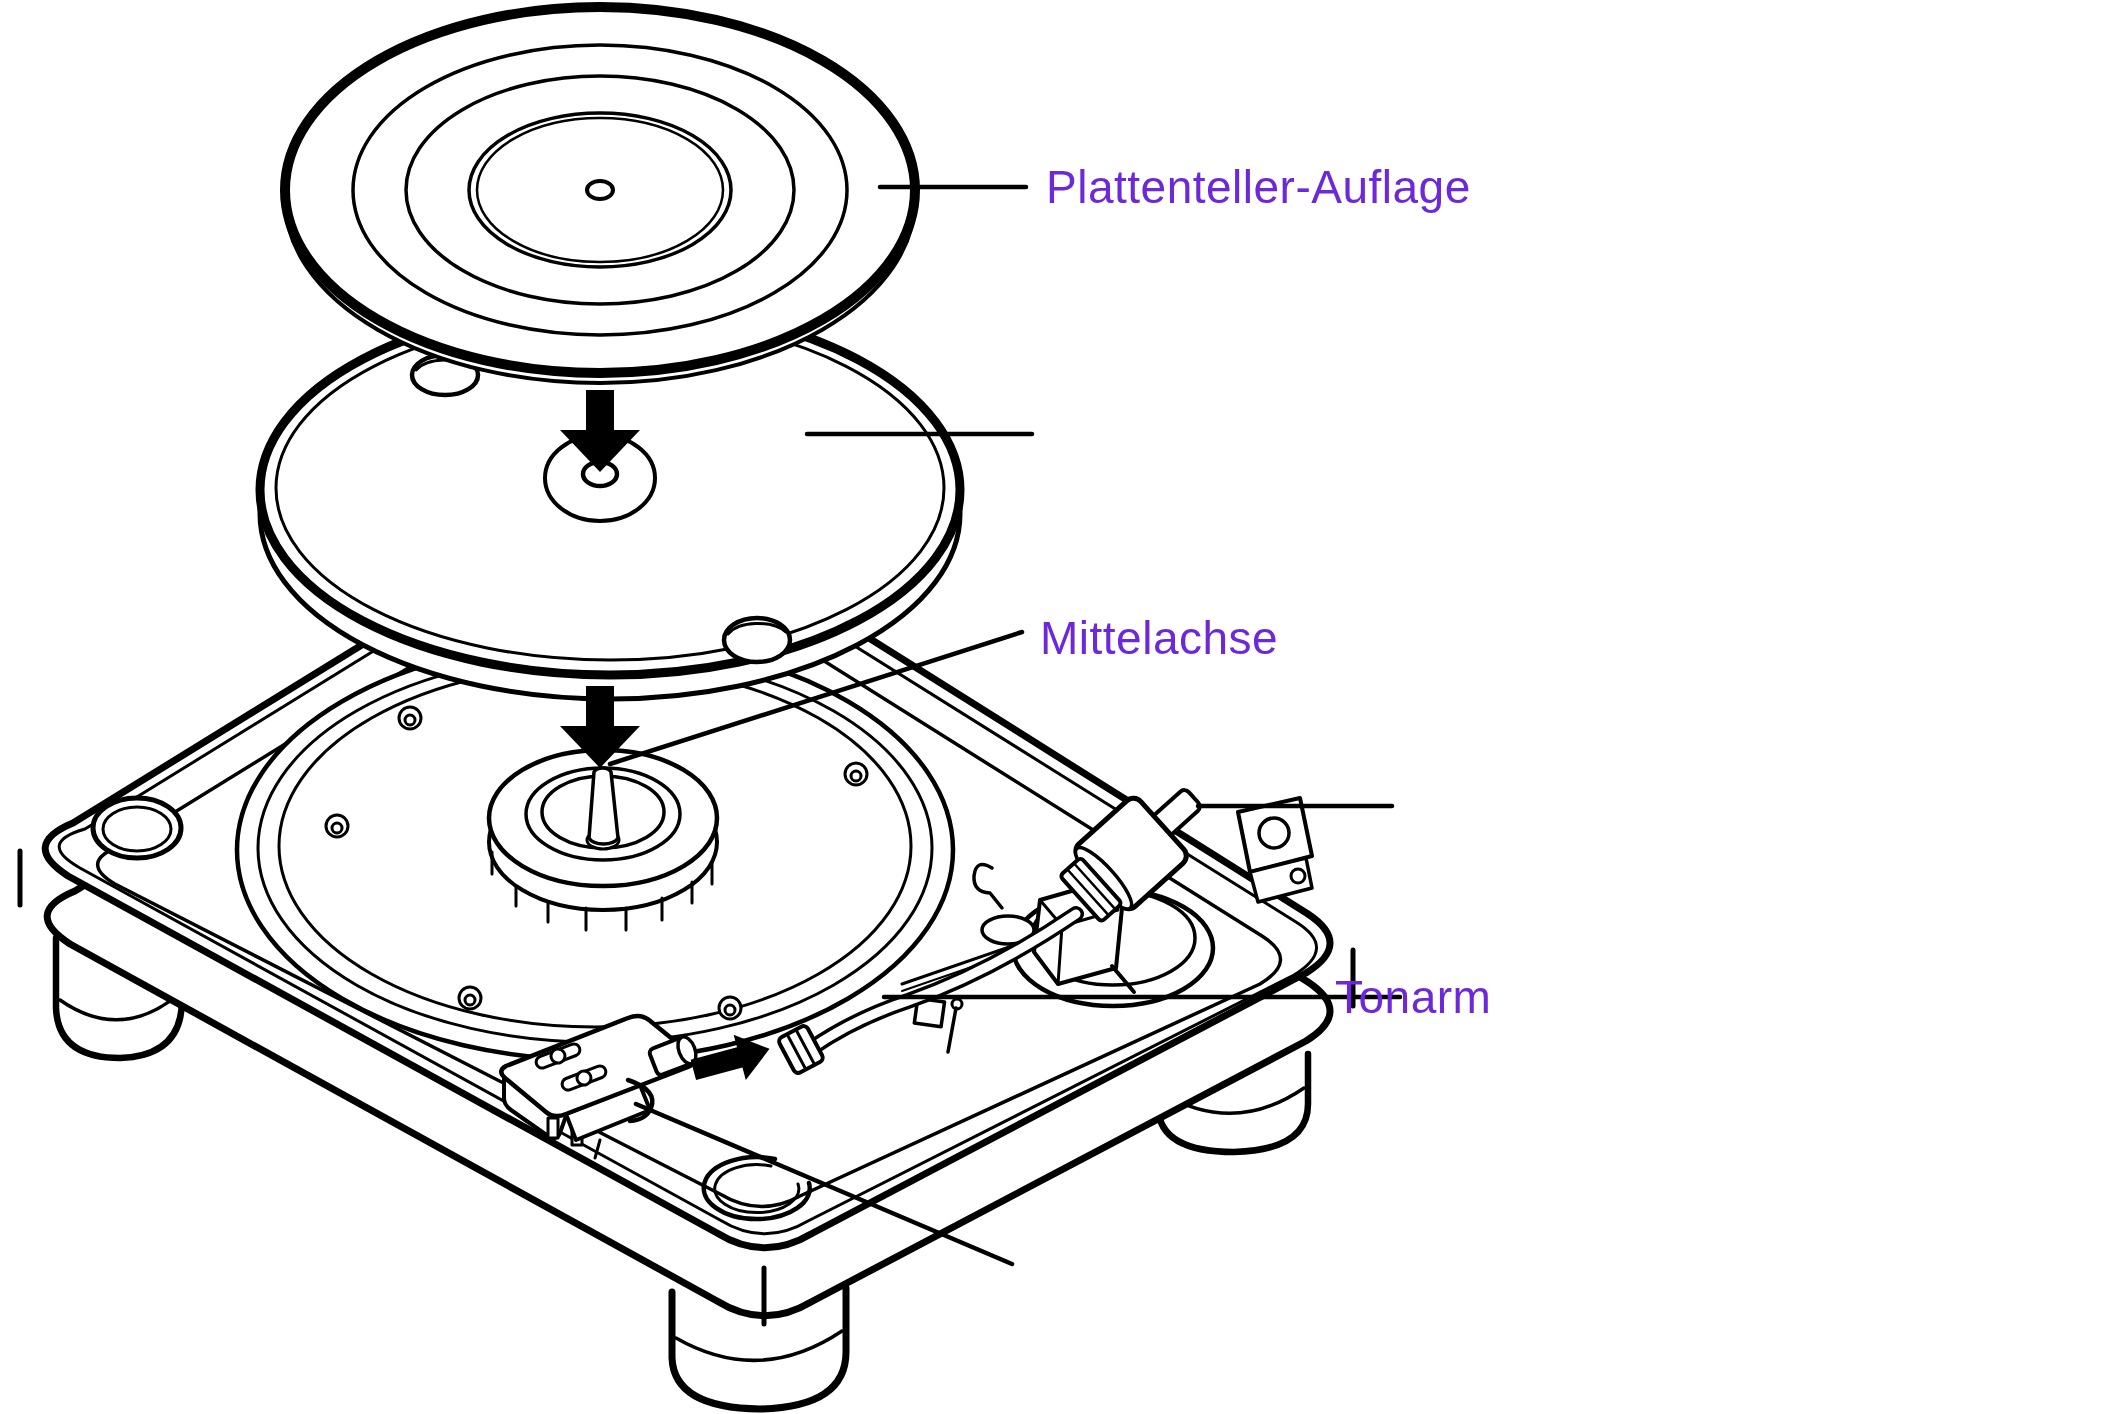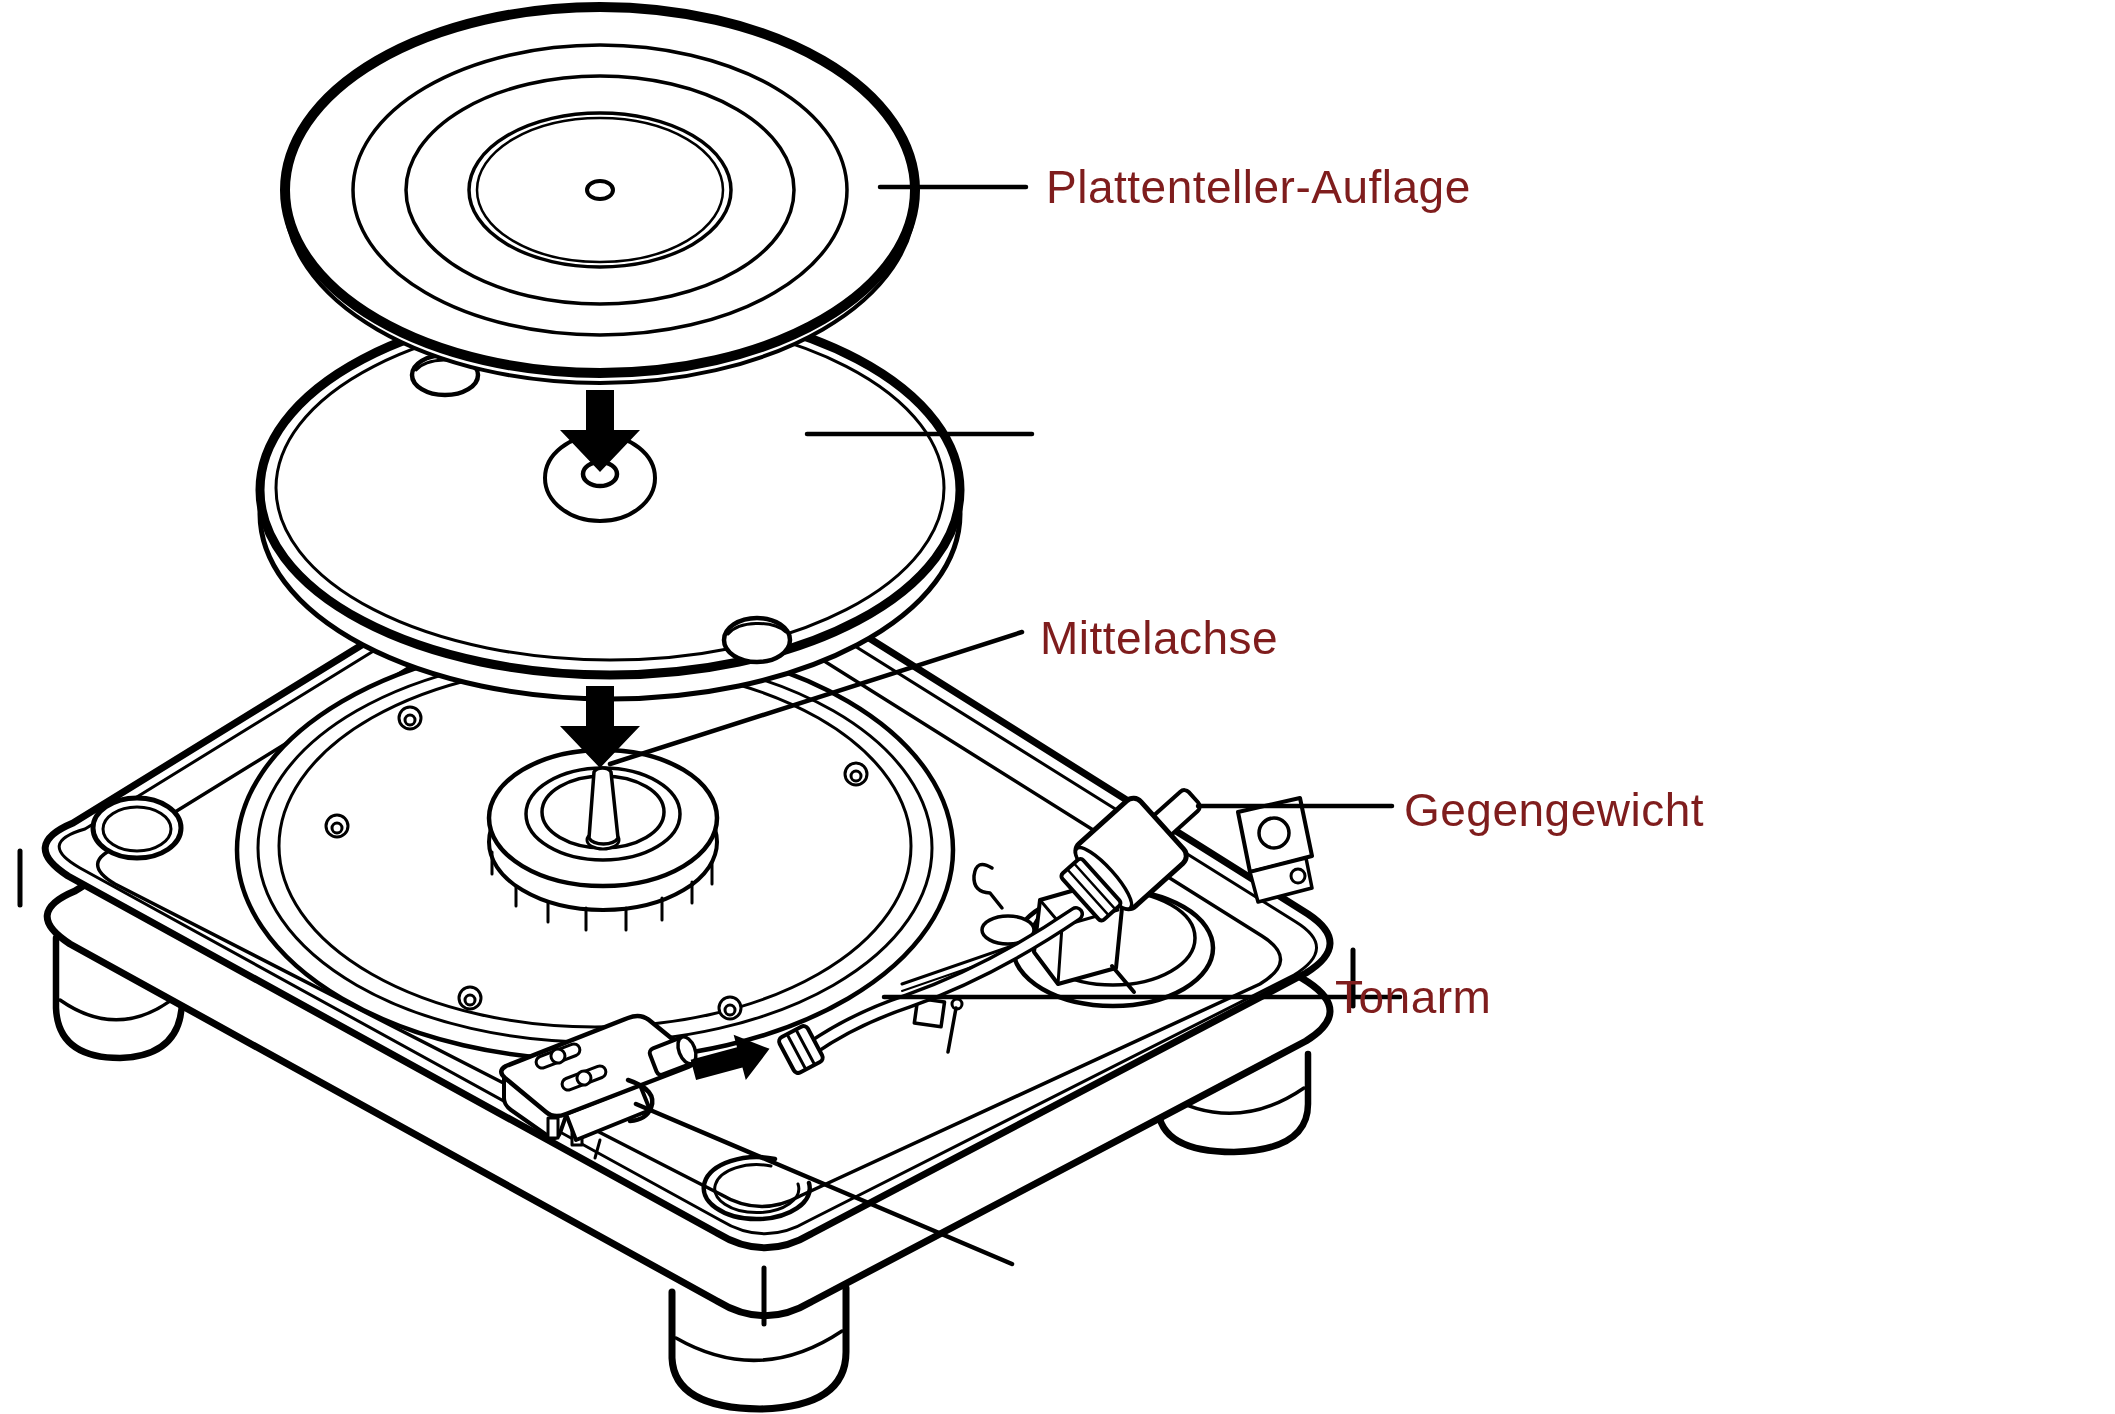--- a/index.html
+++ b/index.html
@@ -9,21 +9,21 @@
     height: 1414px;
     background: #ffffff;
     font-family: "Liberation Sans", sans-serif;
     overflow: hidden;
   }
   .stage svg { position: absolute; left: 0; top: 0; }
   .part-label {
     position: absolute;
     font-size: 46px;
     line-height: 1.1;
-    color: #7f1d1d;
+    color: #6d28d9;
     white-space: nowrap;
     transform: translateY(-50%);
     letter-spacing: 0.5px;
   }
 </style>
 </head>
 <body>
 
 <div class="stage">
 
@@ -224,18 +224,17 @@
       <path d="M636,1104 L1012,1264"></path>
     </g>
   </g>
 </svg>
 
 <div class="part-label" style="left:1046px; top:187px;">Plattenteller-Auflage</div>
 
 
 <div class="part-label" style="left:1040px; top:638px;">Mittelachse</div>
 
-<div class="part-label" style="left:1404px; top:810px;">Gegengewicht</div>
 
 <div class="part-label" style="left:1335px; top:997px;">Tonarm</div>
 
 
 </div>
 
 </body></html>

